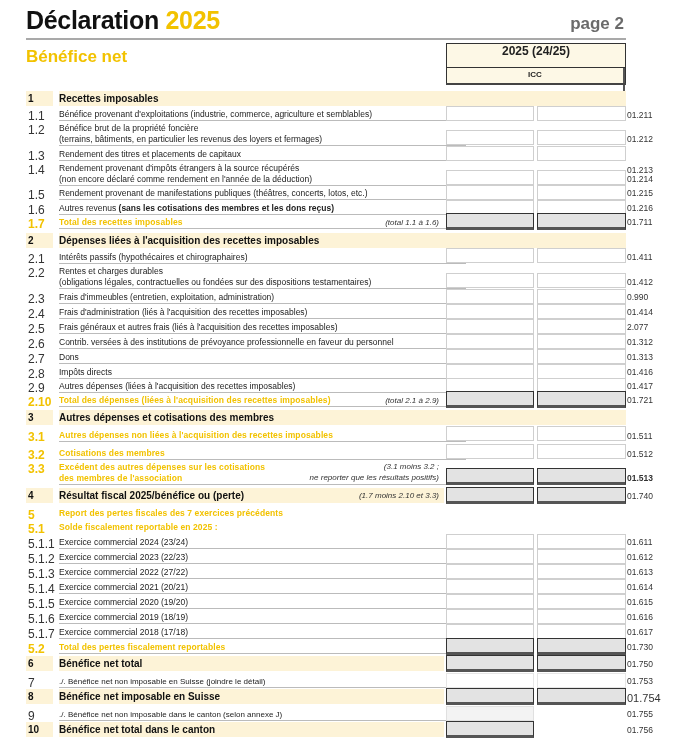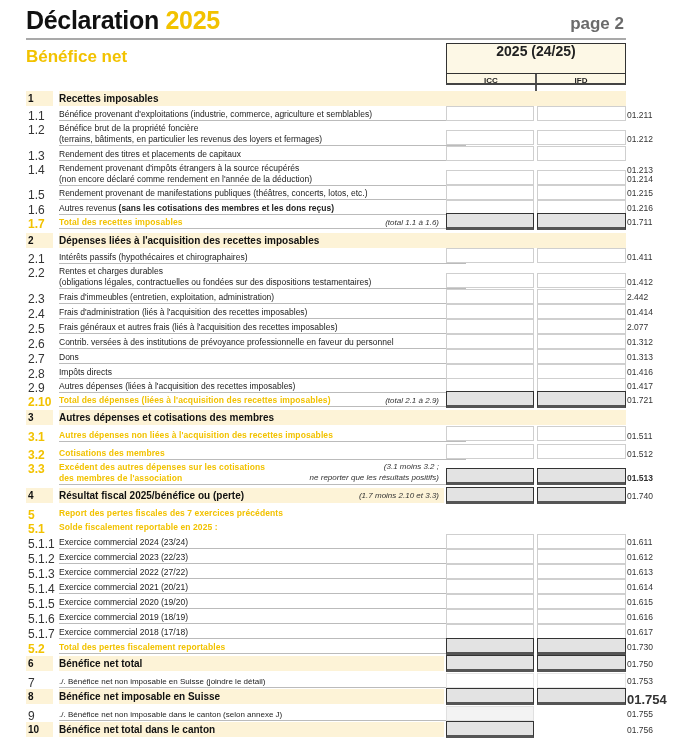--- a/index.html
+++ b/index.html
@@ -6,21 +6,21 @@
   html, body { width: 682px; height: 740px; background: #fff; overflow: hidden; }
   body { font-family: "Liberation Sans", sans-serif; color: #222; position: relative; }
 
   .title { position: absolute; left: 26px; top: 6px; font-size: 25px; font-weight: bold; letter-spacing: -0.3px; color: #111; }
   .title .year { color: #f2c200; }
   .pageno { position: absolute; right: 58px; top: 14px; font-size: 17px; font-weight: bold; color: #6b6b6b; }
   .rule { position: absolute; left: 26px; top: 38px; width: 600px; height: 2px; background: #a9a9a9; }
   .subtitle { position: absolute; left: 26px; top: 47px; font-size: 17px; font-weight: bold; color: #f2c200; }
 
   .colhead { position: absolute; left: 446px; top: 43px; width: 180px; height: 41px; border: 1px solid #333; background: #fdf8e6; }
-  .colhead .top { height: 30px; border-bottom: 1px solid #333; font-size: 14px; font-weight: bold; text-align: center; line-height: 14px; }
+  .colhead .top { height: 24px; border-bottom: 1px solid #333; font-size: 12px; font-weight: bold; text-align: center; line-height: 14px; }
   .colhead .cols { display: flex; height: 25px; }
   .colhead .c { flex: 1; font-size: 8px; font-weight: bold; text-align: center; line-height: 10px; padding-top: 2px; }
   .colhead .c:first-child { border-right: 2px solid #555; }
   .colhead-shadow { position: absolute; left: 446px; top: 83px; width: 180px; height: 2px; background: #444; }
 
   .row { position: absolute; left: 26px; width: 656px; }
   .num { position: absolute; left: 2px; font-size: 12px; color: #333; }
   .lbl { position: absolute; left: 33px; width: 407px; font-size: 8.5px; color: #222; line-height: 11px; border-bottom: 1px solid #bbb; }
   .note { position: absolute; right: 243px; font-size: 8px; font-style: italic; color: #333; text-align: right; line-height: 10px; }
   .code { position: absolute; left: 601px; font-size: 8.5px; color: #333; }
@@ -43,21 +43,20 @@
 
 <div class="title"><span>Déclaration</span> <span class="year">2025</span></div>
 <div class="pageno">page 2</div>
 <div class="rule"></div>
 <div class="subtitle">Bénéfice net</div>
 
 <div class="colhead">
   <div class="top">2025 (24/25)</div>
   <div class="cols">
     <div class="c">ICC</div>
-    <div class="c">IFD</div>
   </div>
 </div>
 <div class="colhead-shadow"></div>
 
 <div class="sec-bg n" style="top:91px"></div>
 <div class="sec-bg t" style="top:91px"></div>
 <div class="row sec" style="top:93px">
   <span class="num">1</span>
   <span class="lbl">Recettes imposables</span>
 </div>
@@ -143,21 +142,21 @@
   <input class="box b1" style="top: 7px;">
   <input class="box b2" style="top: 7px;">
   <span class="code" style="top:11px">01.412</span>
 </div>
 
 <div class="row" style="top:292px">
   <span class="num">2.3</span>
   <span class="lbl">Frais d'immeubles (entretien, exploitation, administration)</span>
   <input class="box b1" style="top: -3px;">
   <input class="box b2" style="top: -3px;">
-  <span class="code" style="top:0px">2.442</span>
+  <span class="code" style="top:0px">0.990</span>
 </div>
 
 <div class="row" style="top:307px">
   <span class="num">2.4</span>
   <span class="lbl">Frais d'administration (liés à l'acquisition des recettes imposables)</span>
   <input class="box b1" style="top: -3px;">
   <input class="box b2" style="top: -3px;">
   <span class="code" style="top:0px">01.414</span>
 </div>
 
@@ -340,21 +339,21 @@
   <span class="code" style="top:0px">01.753</span>
 </div>
 
 <div class="sec-bg n" style="top:689px"></div>
 <div class="sec-bg t" style="top:689px;width:385px"></div>
 <div class="row sec" style="top:691px">
   <span class="num">8</span>
   <span class="lbl">Bénéfice net imposable en Suisse</span>
   <div class="box b1 total" style="top:-3px;height:17px"></div>
   <div class="box b2 total" style="top:-3px;height:17px"></div>
-  <span class="code" style="top:1px;font-size:13px;font-weight:bold;color:#333">01.754</span>
+  <span class="code" style="top:1px;font-size:11px;font-weight:normal;color:#333">01.754</span>
 </div>
 
 <div class="row" style="top:709px">
   <span class="num">9</span>
   <span class="lbl" style="font-size:8px">./. Bénéfice net non imposable dans le canton (selon annexe J)</span>
   <input class="box b1 light" style="top: -3px;">
   <span class="code" style="top:0px">01.755</span>
 </div>
 
 <div class="sec-bg n" style="top:722px"></div>

